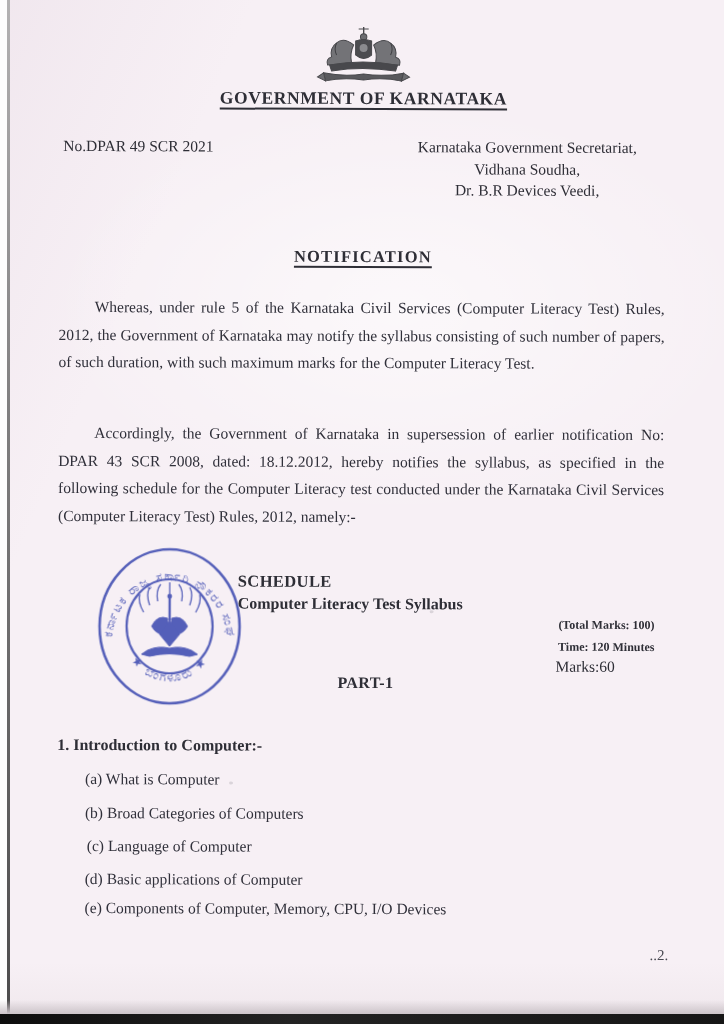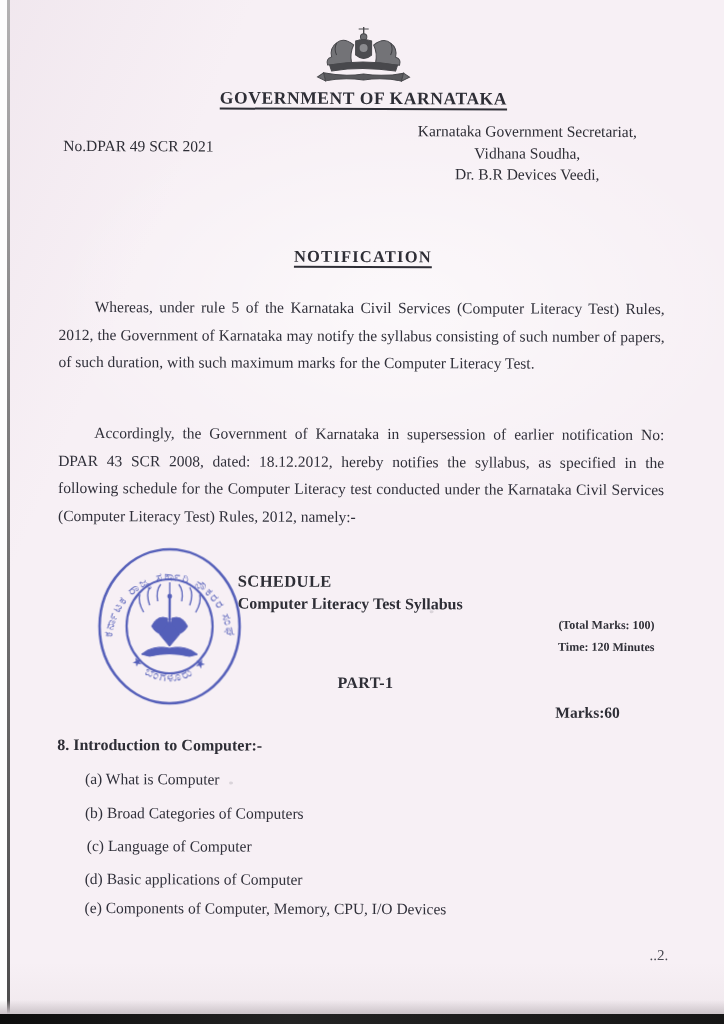--- a/index.html
+++ b/index.html
@@ -37,42 +37,42 @@
   .content{position:absolute;inset:0;transform:rotate(.2deg);}
   .abs{position:absolute;}
   .ctr{left:0;right:0;text-align:center;}
 
   .gov-title{
     top:88px;font-size:17.5px;font-weight:bold;letter-spacing:.6px;
     text-decoration:underline;text-underline-offset:4px;text-decoration-thickness:1.6px;
   }
   .ref-no{top:138px;left:62px;font-size:15.5px;}
   .addr{
-    top:120px;left:398px;width:256px;text-align:center;
+    top:136px;left:398px;width:256px;text-align:center;
     font-size:15.5px;line-height:21.5px;
   }
   .notif{
     top:247px;font-size:16.5px;font-weight:bold;letter-spacing:1.2px;
     text-decoration:underline;text-underline-offset:4px;text-decoration-thickness:1.6px;
   }
   .para{
     left:58px;right:60px;font-size:15.5px;line-height:27.5px;
     text-align:justify;text-indent:36px;color:#30303a;
   }
   .para1{top:294px;}
   .para2{top:420px;}
 
   .stamp{left:94px;top:543px;width:152px;height:168px;opacity:.92;filter:blur(.3px);}
 
   .sched-block{top:572px;left:238px;width:284px;text-align:left;font-weight:bold;}
   .sched-title{font-size:16.5px;letter-spacing:.4px;}
   .sched-sub{font-size:16px;margin-top:3px;}
   .marks-block{top:614px;left:455px;width:200px;text-align:right;font-weight:bold;font-size:12px;line-height:21.5px;}
   .part{top:674px;left:338px;font-size:16px;font-weight:bold;letter-spacing:.4px;}
-  .part-marks{top:703px;left:556px;font-size:15.5px;font-weight:bold;}
+  .part-marks{top:657px;left:556px;font-size:15.5px;}
 
   .sec-title{top:737px;left:58px;font-size:16px;font-weight:bold;}
   .syl-item{left:86px;font-size:15.5px;color:#30303a;}
   .i0{top:771px;}
   .i1{top:805px;}
   .i2{top:838px;left:88px;}
   .i3{top:871px;}
   .i4{top:900px;}
 
   .pagenum{top:946px;left:651px;font-size:15px;color:#4a4a52;}
@@ -177,21 +177,21 @@
     </div>
 
     <div class="abs marks-block">
       <div>(Total Marks: 100)</div>
       <div>Time: 120 Minutes</div>
     </div>
 
     <div class="abs part">PART-1</div>
     <div class="abs part-marks">Marks:60</div>
 
-    <div class="abs sec-title">8. Introduction to Computer:-</div>
+    <div class="abs sec-title">1. Introduction to Computer:-</div>
     <div class="abs syl-item i0">(a) What is Computer</div>
     <div class="abs syl-item i1">(b) Broad Categories of Computers</div>
     <div class="abs syl-item i2">(c) Language of Computer</div>
     <div class="abs syl-item i3">(d)  Basic applications of Computer</div>
     <div class="abs syl-item i4">(e)  Components of Computer, Memory, CPU, I/O Devices</div>
 
     <div class="abs pagenum">..2.</div>
 
     <div class="speck" style="left:230px;top:782px;width:4px;height:3px;"></div>
     <div class="speck" style="left:160px;top:908px;width:5px;height:3px;"></div>

